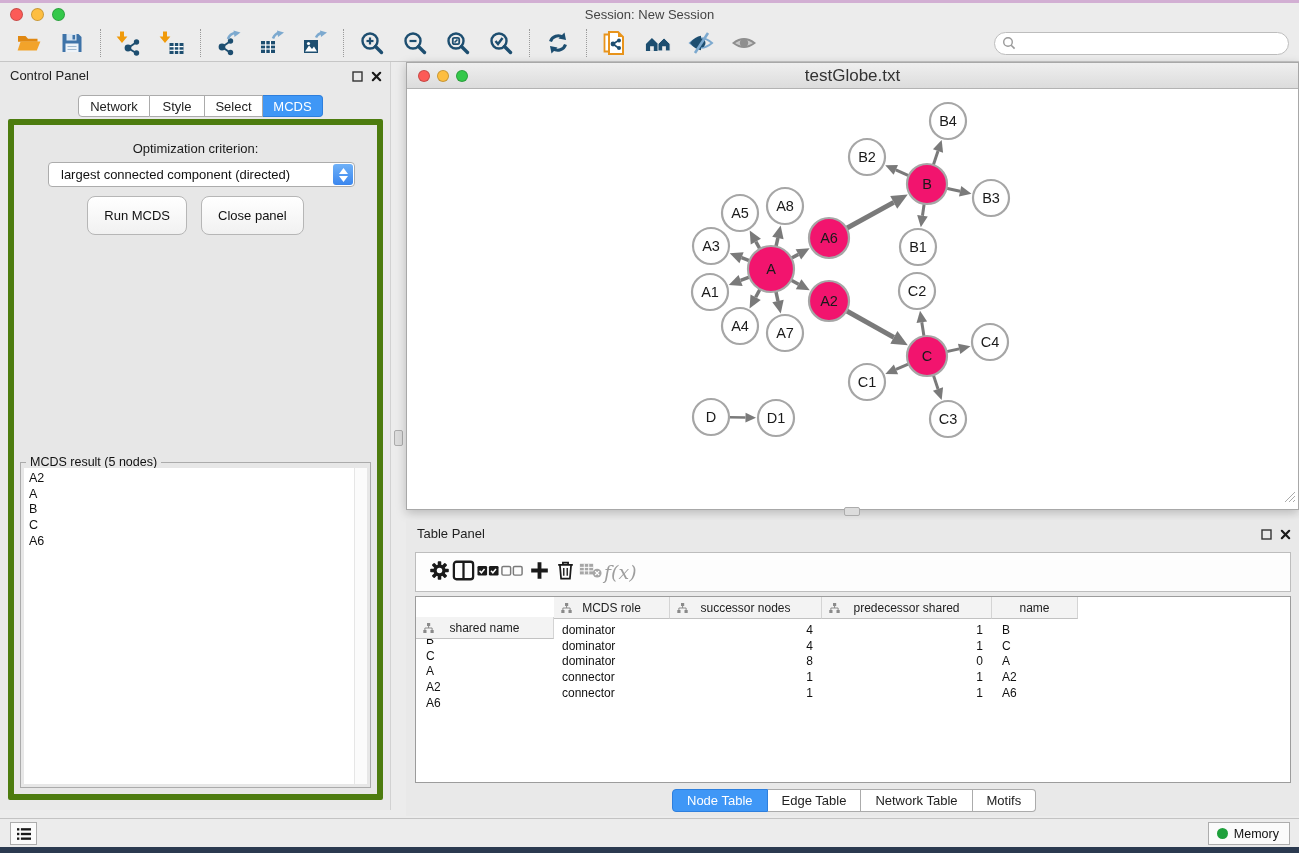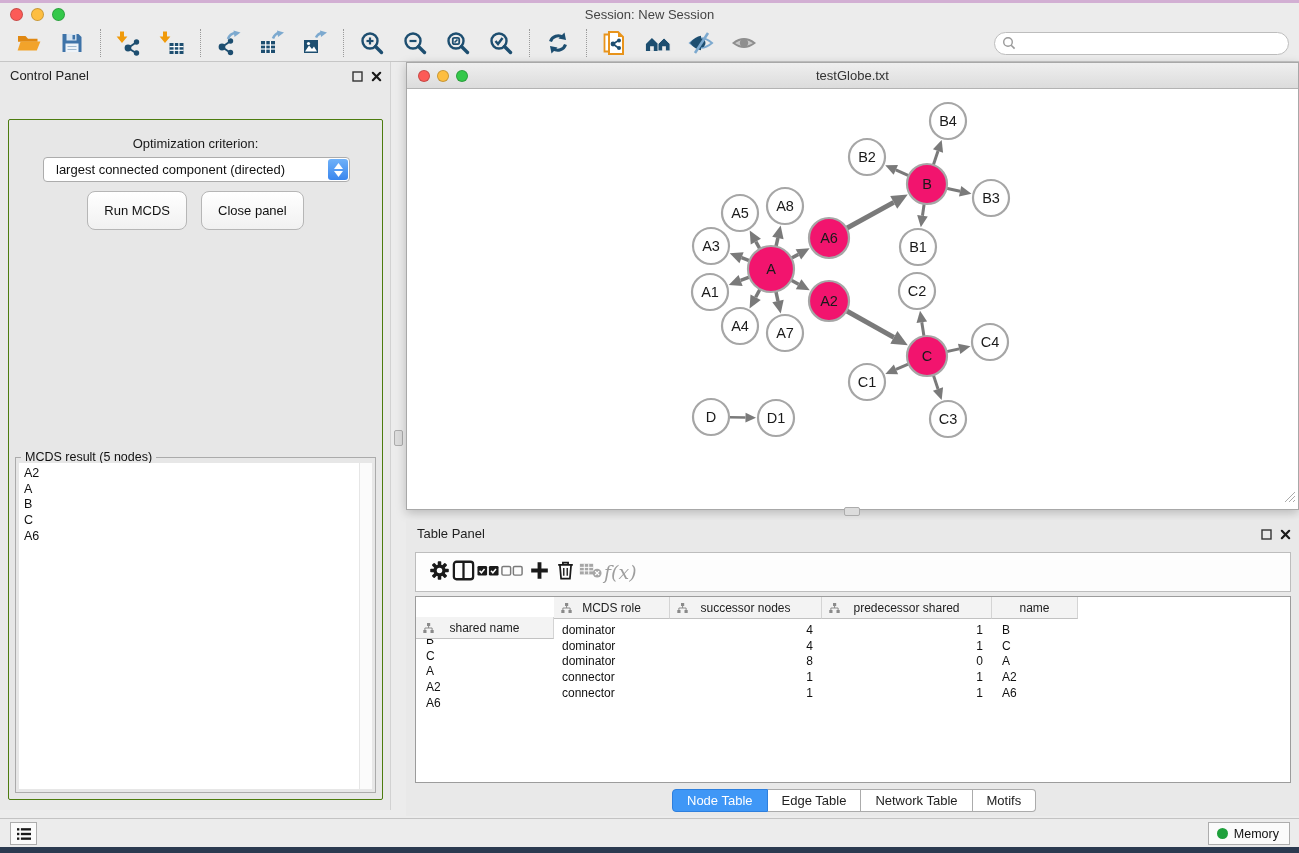--- a/index.html
+++ b/index.html
@@ -26,40 +26,40 @@
   
   .control-panel { position:absolute; left:0; top:62px; width:391px; height:748px; background:#E9E9E9; border-right:1px solid #D2D2D2; }
   .panel-head { position:relative; height:26px; }
   .panel-title { position:absolute; left:10px; top:6px; font-size:13px; color:#222; }
   .win-btns { position:absolute; right:8px; top:6px; display:flex; gap:8px; align-items:center; }
   .ptabs { position:absolute; left:78px; top:33px; display:flex; }
   .ptab, .btab { height:22px; display:flex; align-items:center; justify-content:center; font-size:13px; color:#222; background:#fff; border:1px solid #ABABAB; border-left:none; cursor:default; }
   .ptab:first-child, .btab:first-child { border-left:1px solid #ABABAB; border-radius:4px 0 0 4px; }
   .ptab:last-child, .btab:last-child { border-radius:0 4px 4px 0; }
   .ptab.selected, .btab.selected { background:#3F97F6; border-color:#2E7FDD; color:#fff; }
-  .cp-box { position:absolute; left:8px; top:57px; width:375px; bottom:10px; border:1px solid #4d7c0f; border-radius:2px; background:#E7E7E7; }
+  .cp-box { position:absolute; left:8px; top:57px; width:375px; bottom:10px; border:6px solid #4d7c0f; border-radius:2px; background:#E7E7E7; }
   .opt-label { position:absolute; left:0; right:0; top:16px; text-align:center; font-size:13px; color:#1a1a1a; }
   .dropdown { position:absolute; left:34px; top:37px; width:307px; height:25px; background:#fff; border:1px solid #ACACAC; border-radius:4px; display:flex; align-items:center; }
   .dropdown .dvalue { padding-left:12px; font-size:13px; color:#111; flex:1; white-space:nowrap; overflow:hidden; }
   .stepper { width:20px; height:21px; margin:1px 1px 1px 0; border-radius:3px; background:linear-gradient(#6FB1F8,#3A86EE); display:flex; flex-direction:column; align-items:center; justify-content:center; gap:2px; }
   .btn-row { position:absolute; left:0; right:0; top:71px; display:flex; justify-content:center; gap:14px; }
   .mac-btn { height:39px; padding:0 16px; background:linear-gradient(#FFFFFF,#F1F1F1); border:1px solid #B6B6B6; border-radius:8px; font-size:13px; color:#111; font-family:"Liberation Sans",sans-serif; }
   .fieldset { position:absolute; left:6px; right:6px; top:337px; bottom:6px; border:1px solid #ABABAB; }
   .fieldset .legend { position:absolute; top:-8px; left:5px; background:#E7E7E7; padding:0 4px; font-size:12.5px; color:#111; }
   .mcds-list { position:absolute; left:3px; right:3px; top:5px; bottom:3px; background:#fff; }
   .mcds-scroll { position:absolute; right:0; top:0; bottom:0; width:13px; background:#FBFBFB; border-left:1px solid #E6E6E6; }
   .mcds-item { font-size:12.5px; color:#111; line-height:15.7px; padding-left:5px; }
   .mcds-list .pad-top { height:3px; }
 
   
   .network-window { position:absolute; left:406px; top:62px; width:893px; height:448px; background:#fff; border:1px solid #A8A8A8; box-shadow:0 3px 10px rgba(0,0,0,.22); }
   .nw-titlebar { position:relative; height:26px; background:linear-gradient(#EFEFEF,#DCDCDC); border-bottom:1px solid #B3B3B3; display:flex; align-items:center; }
   .nw-titlebar .lights { padding-left:11px; gap:7px; }
   .nw-titlebar .light { width:12px; height:12px; }
-  .nw-title { position:absolute; left:0; right:0; text-align:center; font-size:13px; color:#333; }
+  .nw-title { position:absolute; left:0; right:0; text-align:center; font-size:17px; color:#333; }
   .canvas { position:relative; width:891px; height:420px; background:#fff; overflow:hidden; }
   .resize-grip { position:absolute; right:2px; bottom:2px; }
   .v-grip { position:absolute; left:394px; top:430px; width:9px; height:16px; background:#DCDCDC; border:1px solid #ACACAC; border-radius:2px; }
   .h-grip { position:absolute; left:844px; top:507px; width:16px; height:9px; background:#DCDCDC; border:1px solid #ACACAC; border-radius:2px; }
 
   
   .table-panel { position:absolute; left:406px; top:520px; width:893px; height:296px; background:#E9E9E9; }
   .tp-toolbar { position:absolute; left:9px; top:32px; width:876px; height:40px; background:#FDFDFD; border:1px solid #BDBDBD; display:flex; align-items:center; gap:2px; padding-left:13px; }
   .fx { font-family:"DejaVu Serif", serif; font-style:italic; font-size:19px; color:#9E9E9E; }
   .tbl-box { position:absolute; left:9px; top:76px; width:876px; height:187px; background:#fff; border:1px solid #9C9C9C; overflow:hidden; }
@@ -247,20 +247,26 @@
     <div class="panel-head">
       <span class="panel-title">Control Panel</span>
       <span class="win-btns">
         <span><svg width="11" height="11" viewBox="0 0 11 11">
               <rect x="1" y="1" width="9" height="9" fill="none" stroke="#333" stroke-width="1.4"></rect>
             </svg></span>
         <span><svg width="11" height="11" viewBox="0 0 12 12">
               <path d="M2 2 L10 10 M10 2 L2 10" stroke="#1a1a1a" stroke-width="2.4" stroke-linecap="round"></path>
             </svg></span>
       </span>
+    </div>
+    <div class="ptabs">
+      <div class="ptab" style="width:72px">Network</div>
+      <div class="ptab" style="width:55px">Style</div>
+      <div class="ptab" style="width:58px">Select</div>
+      <div class="ptab selected" style="width:60px">MCDS</div>
     </div>
     <div class="cp-box">
       <div class="opt-label">Optimization criterion:</div>
       <div class="dropdown">
         <span class="dvalue">largest connected component (directed)</span>
         <span class="stepper">
             <svg width="9" height="6" viewBox="0 0 9 6">
               <polygon points="4.5,0 9,6 0,6" fill="#fff"></polygon>
             </svg>
             <svg width="9" height="6" viewBox="0 0 9 6">

